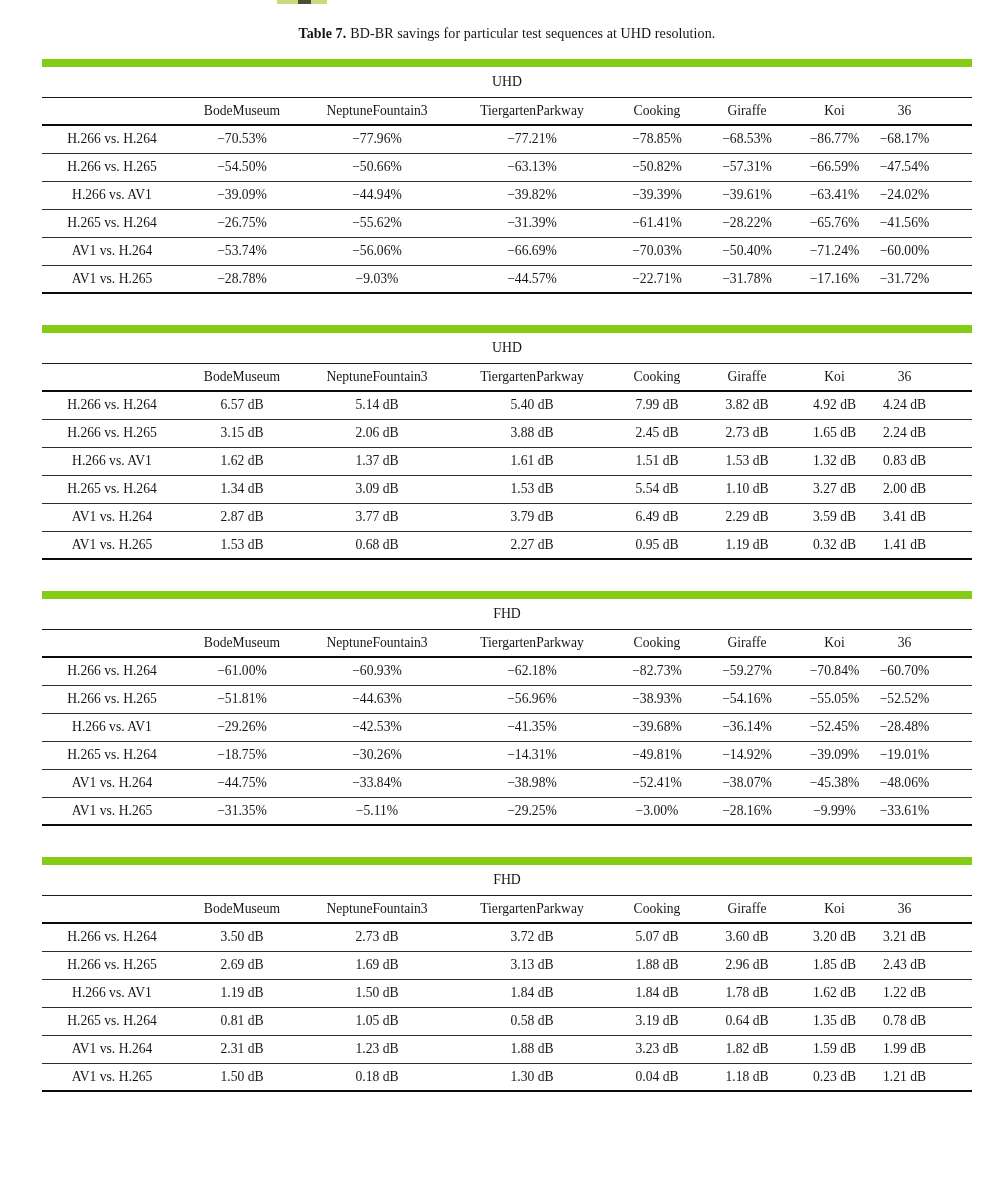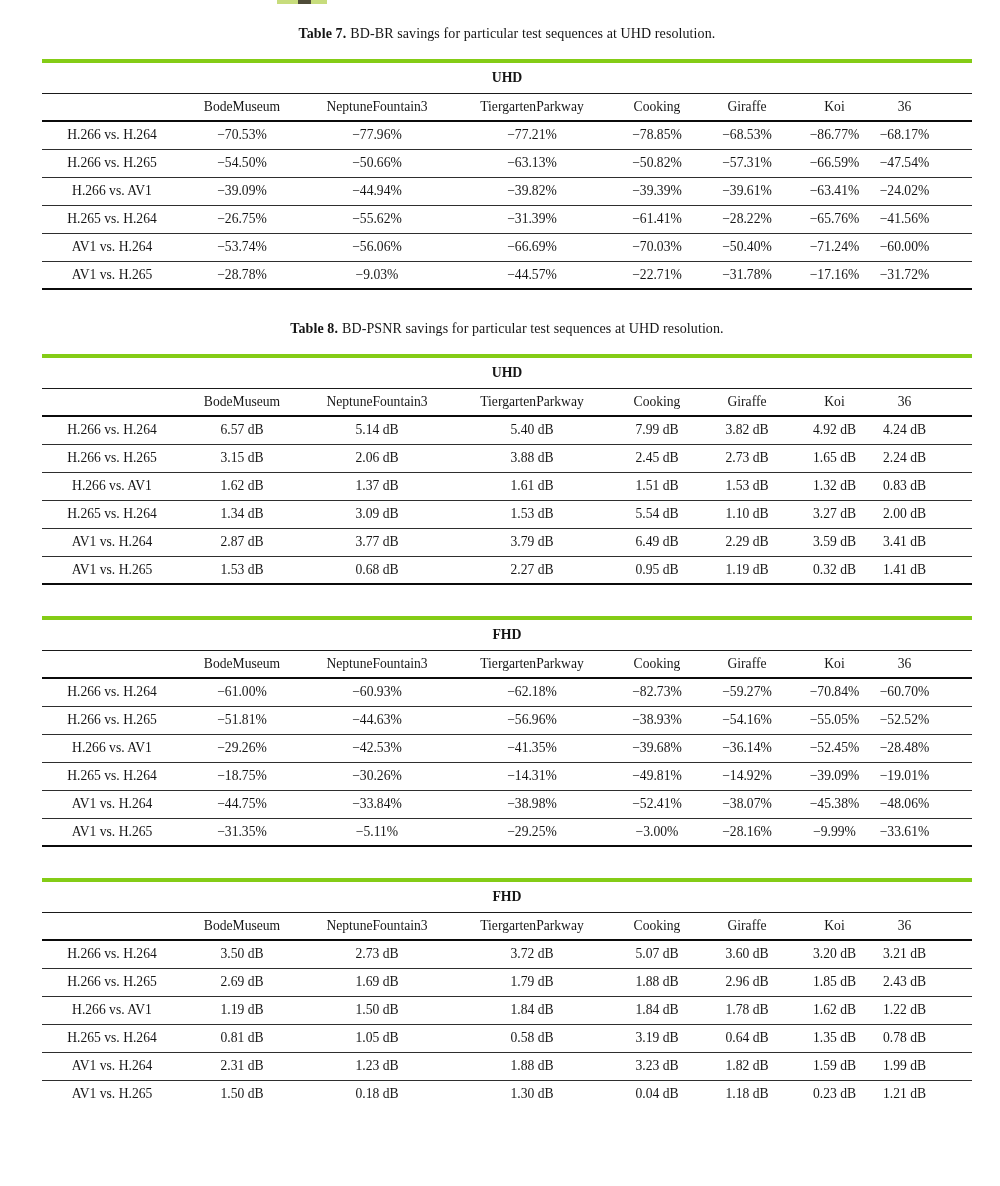--- a/index.html
+++ b/index.html
@@ -46,22 +46,22 @@
   col.c4 { width: 90px; }
   col.c5 { width: 90px; }
   col.c6 { width: 85px; }
   col.c7 { width: 55px; }
   col.c8 { width: 40px; }
 
   th, td { text-align: center; padding: 0; vertical-align: middle; font-weight: normal; }
 
   tr.group-row th {
     height: 30px;
-    font-weight: bold;
-    border-top: 4px solid #84cc16;
+    font-weight: normal;
+    border-top: 8px solid #84cc16;
     border-bottom: 1px solid #1a1a1a;
     font-size: 13.8px;
   }
   tr.head-row th {
     height: 26px;
     border-bottom: 2px solid #0b0b0b;
     text-align: center;
   }
   tbody tr { height: 28px; }
   tbody td { border-bottom: 1px solid #2e2e2e; }
@@ -174,23 +174,20 @@
               <td>−31.78%</td>
               <td>−17.16%</td>
               <td>−31.72%</td>
               <td></td>
             </tr>
           </tbody>
     </table>
   </section>
 
   <section class="table-block">
-    <p class="caption">
-      <span class="cap-label">Table 8.</span><span class="cap-text">BD-PSNR savings for particular test sequences at UHD resolution.</span>
-    </p>
     <table class="data-table">
       <colgroup>
         <col class="c0">
             <col class="c1">
             <col class="c2">
             <col class="c3">
         <col class="c4">
             <col class="c5">
             <col class="c6">
             <col class="c7">
@@ -421,21 +418,21 @@
               <td>5.07 dB</td>
               <td>3.60 dB</td>
               <td>3.20 dB</td>
               <td>3.21 dB</td>
               <td></td>
             </tr>
             <tr>
               <td>H.266 vs. H.265</td>
               <td>2.69 dB</td>
               <td>1.69 dB</td>
-              <td>1.79 dB</td>
+              <td>3.13 dB</td>
               <td>1.88 dB</td>
               <td>2.96 dB</td>
               <td>1.85 dB</td>
               <td>2.43 dB</td>
               <td></td>
             </tr>
             <tr>
               <td>H.266 vs. AV1</td>
               <td>1.19 dB</td>
               <td>1.50 dB</td>

